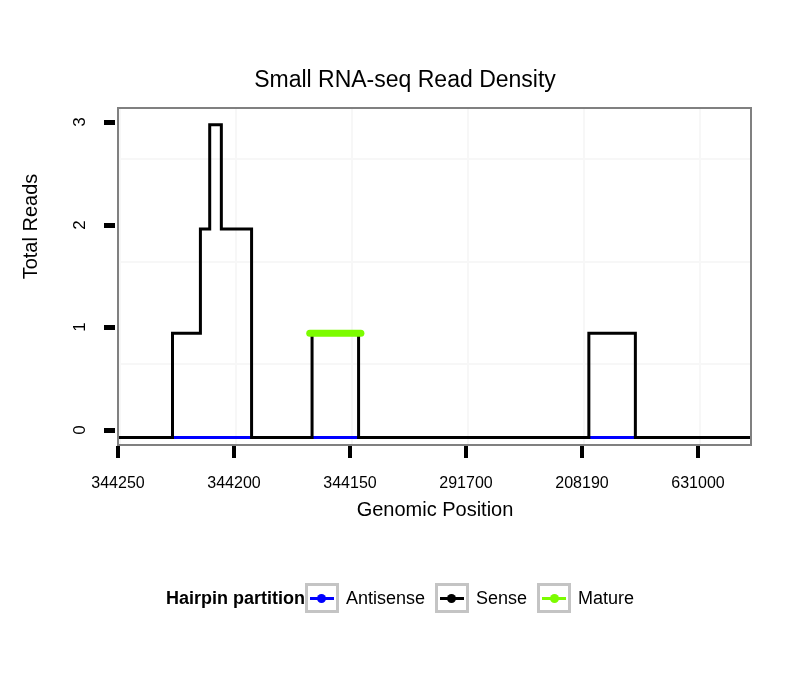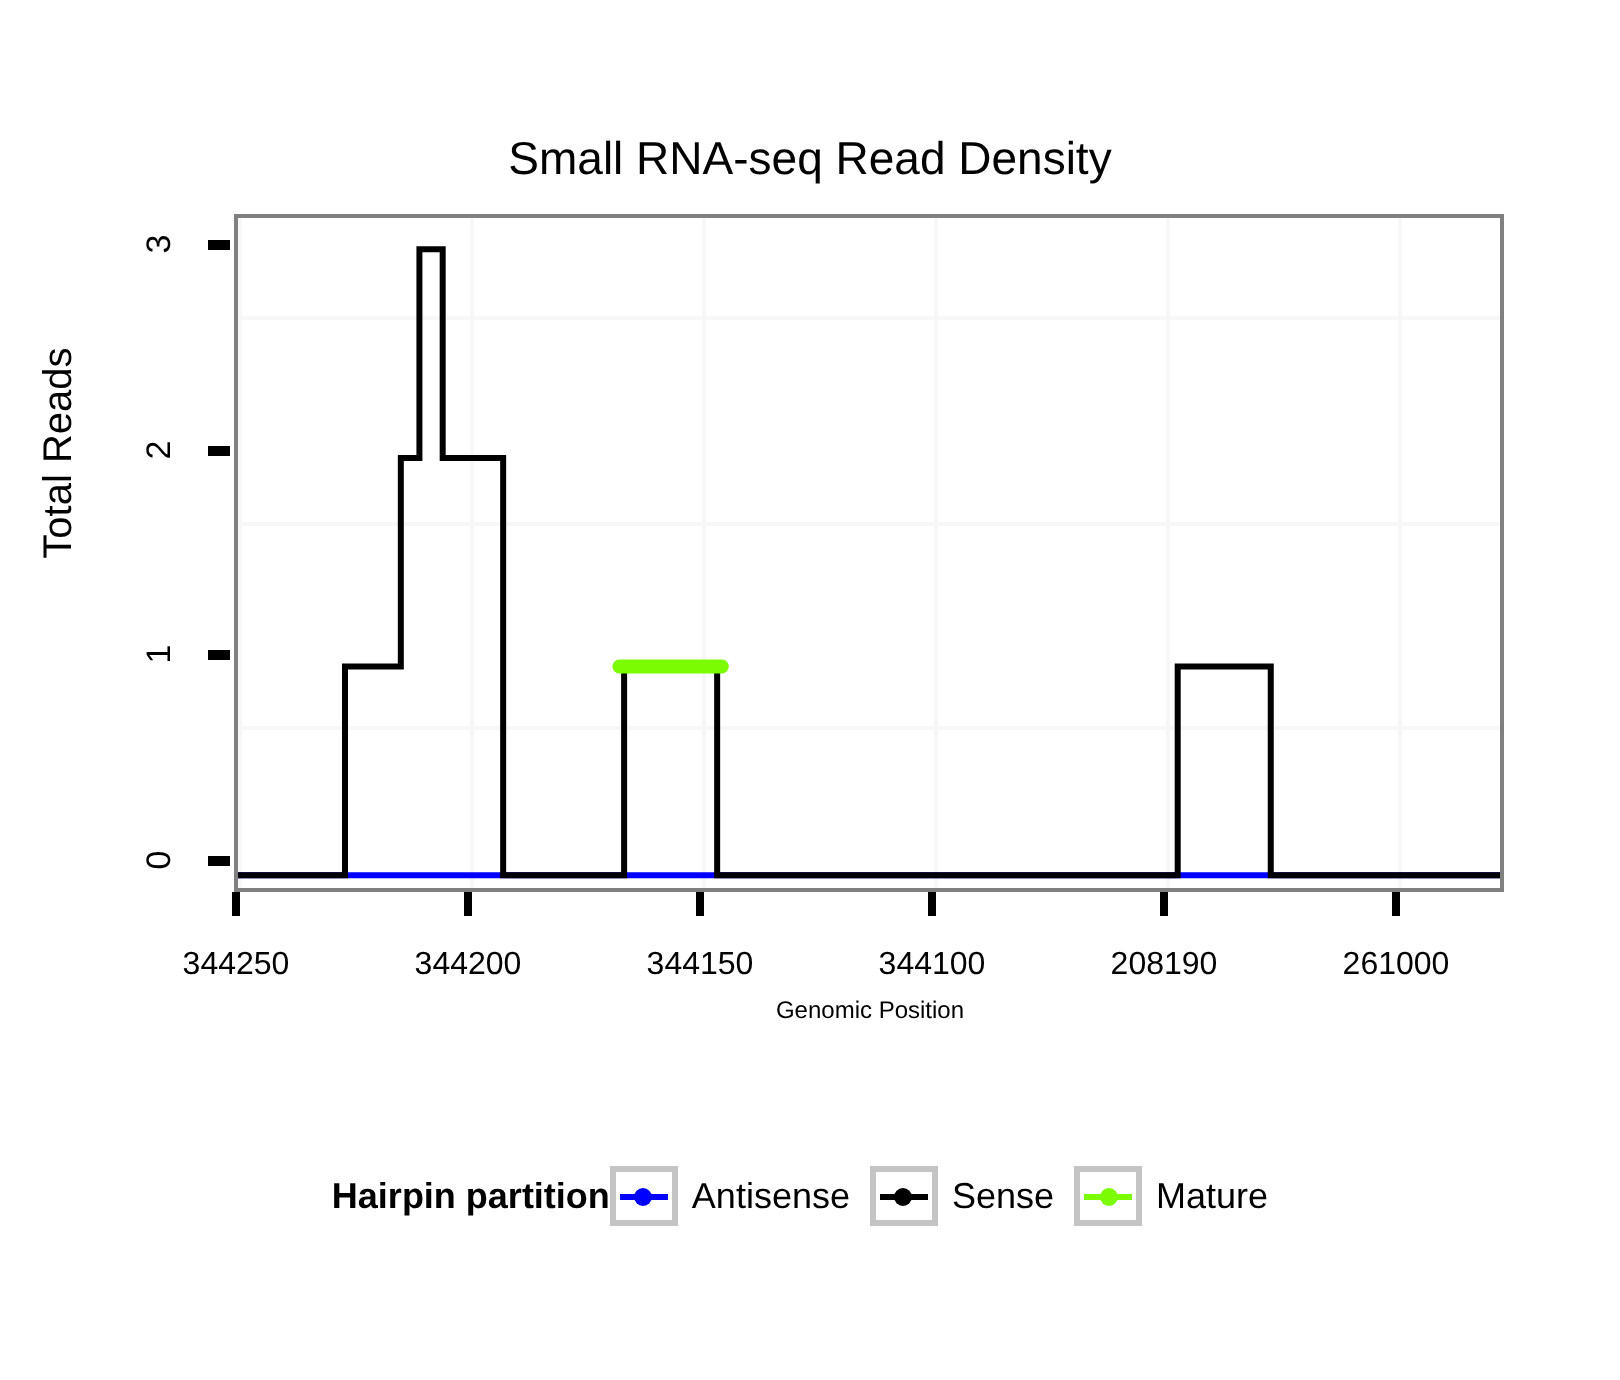--- a/index.html
+++ b/index.html
@@ -41,21 +41,21 @@
     font-size: 20px;
     transform: rotate(-90deg);
     transform-origin: 50% 50%;
   }
   .xlabel {
     position: absolute;
     left: 117px;
     top: 498px;
     width: 636px;
     text-align: center;
-    font-size: 12px;
+    font-size: 20px;
   }
   .panel {
     position: absolute;
     left: 117px;
     top: 107px;
     width: 635px;
     height: 339px;
     border: 2px solid #808080;
     box-sizing: border-box;
     background: #ffffff;
@@ -196,25 +196,25 @@
     </svg>
   </div>
 
   <div class="xtick-mark" style="left:116px;"></div>
   <div class="xtick-label" style="left:63px;text-align:center;">344250</div>
   <div class="xtick-mark" style="left:232px;"></div>
   <div class="xtick-label" style="left:179px;">344200</div>
   <div class="xtick-mark" style="left:348px;"></div>
   <div class="xtick-label" style="left:295px;text-align:center;">344150</div>
   <div class="xtick-mark" style="left:464px;"></div>
-  <div class="xtick-label" style="left:411px;">344100</div>
+  <div class="xtick-label" style="left:411px;">291700</div>
   <div class="xtick-mark" style="left:580px;"></div>
   <div class="xtick-label" style="left:527px;">208190</div>
   <div class="xtick-mark" style="left:696px;"></div>
-  <div class="xtick-label" style="left:643px;">261000</div>
+  <div class="xtick-label" style="left:643px;">631000</div>
 
   <div class="xlabel">Genomic Position</div>
 
   <div class="legend">
     <div class="legend-title">Hairpin partition</div>
 
     <div class="legend-entry">
       <div class="legend-key">
         <div class="klines" style="background: rgb(0, 0, 255);"></div>
         <div class="kdot" style="background: rgb(0, 0, 255);"></div>

